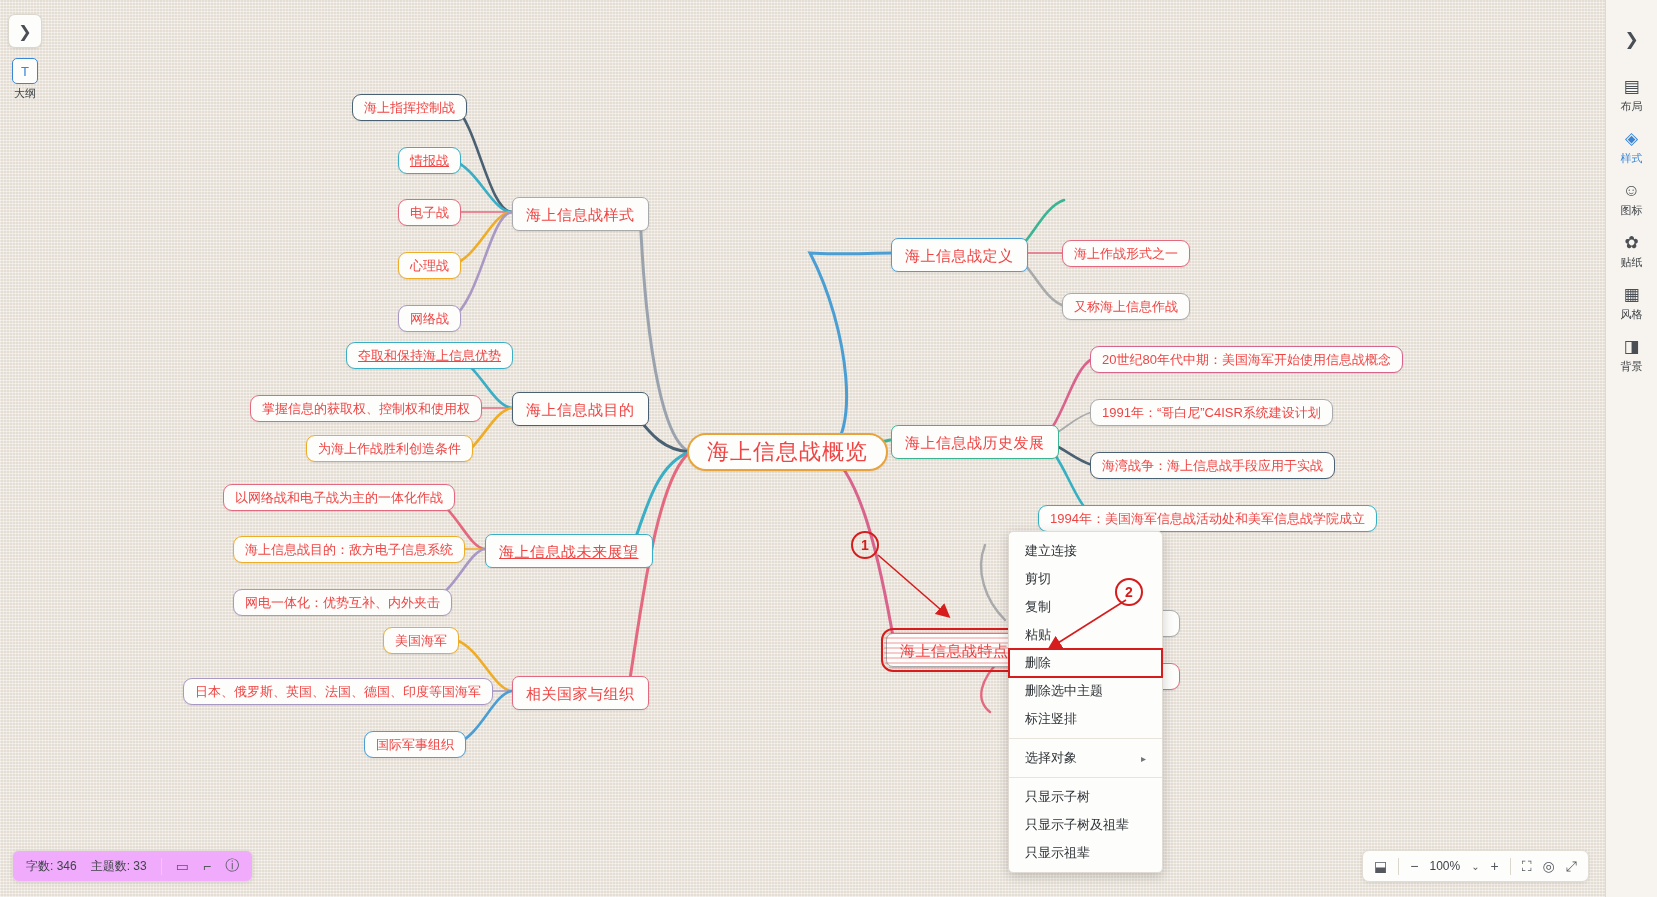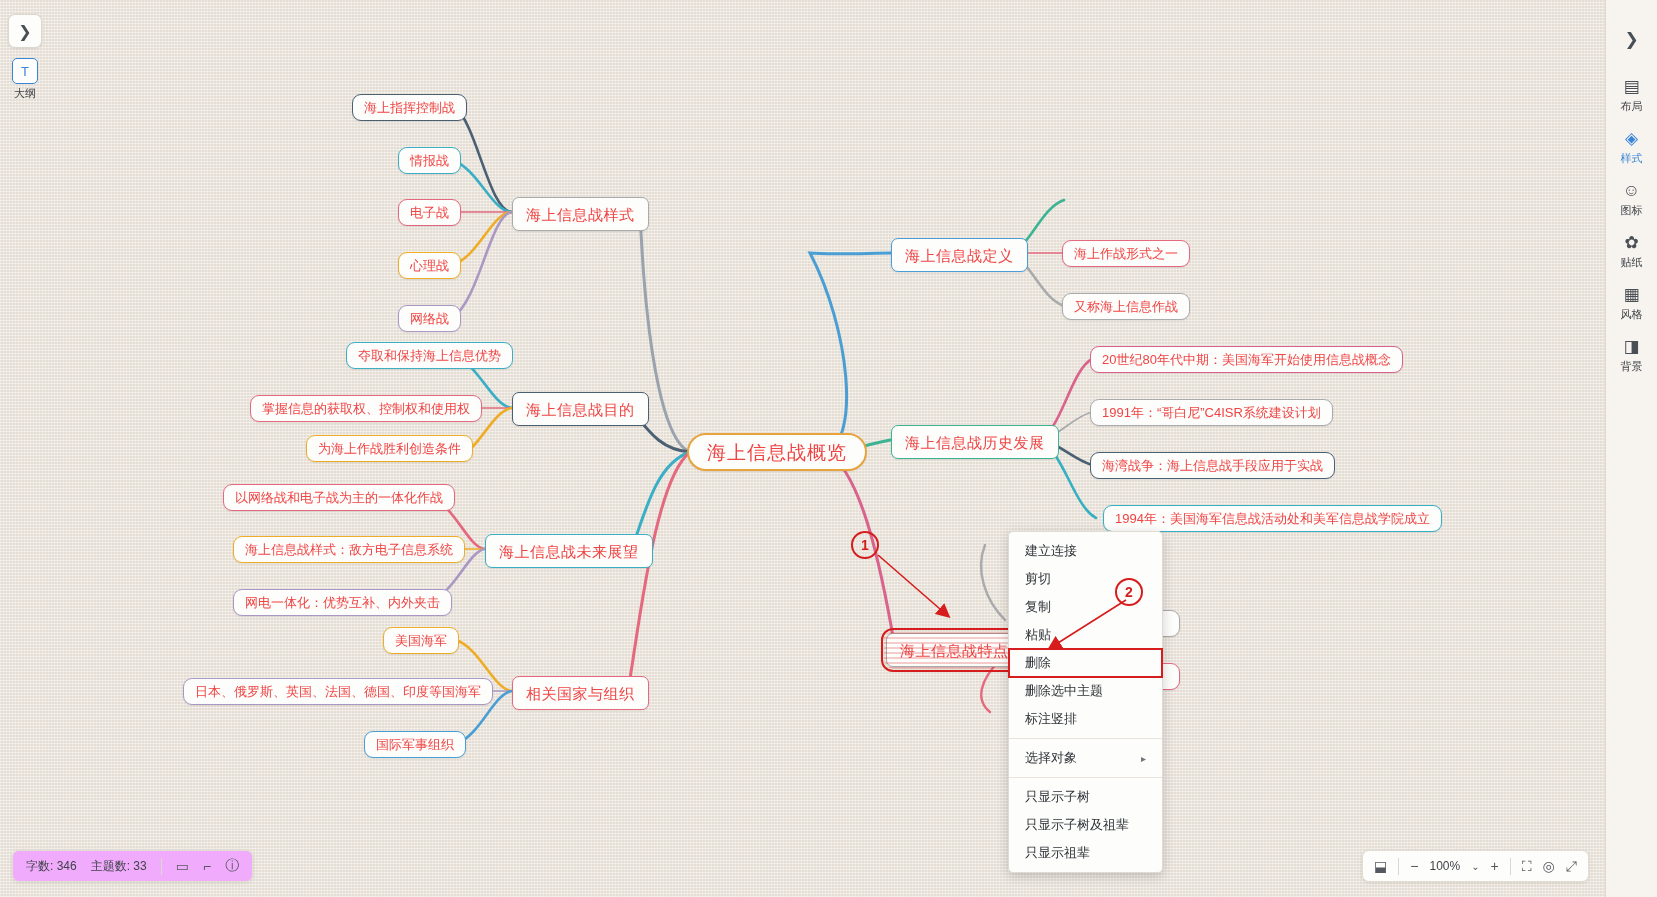--- a/index.html
+++ b/index.html
@@ -32,34 +32,34 @@
     line-height: 1;
     white-space: nowrap;
     padding: 0 11px;
     height: 27px;
     box-shadow: 0 1px 2px rgba(0,0,0,.07);
   }
   .node.root {
     border-radius: 20px;
     border-width: 2px;
     border-color: #e8a33d;
-    font-size: 19px;
+    font-size: 22px;
     height: 38px;
     padding: 0 18px;
     letter-spacing: 1px;
   }
   .node.lvl1 {
     border-radius: 7px;
     font-size: 15px;
     height: 31px;
     padding: 16px 13px;
     letter-spacing: .5px;
   }
   .c-navy   { border-color:#4a6073; }
-  .c-cyan   { border-color:#3aaec4; }
+  .c-cyan   { border-color:#3aaec4;text-decoration:underline; }
   .c-red    { border-color:#e4697f; }
   .c-amber  { border-color:#eeac27; }
   .c-purple { border-color:#a998c4; }
   .c-blue   { border-color:#4a9ed4; }
   .c-green  { border-color:#3cb493; }
   .c-gray   { border-color:#a9aaac; }
   .c-teal   { border-color:#35b0c2; }
   .c-pink   { border-color:#d9638c; }
 
   
@@ -236,37 +236,37 @@
   <div class="node c-amber" style="left:398px; top:252px;">心理战</div>
   <div class="node c-purple" style="left:398px; top:305px;">网络战</div>
 
   <div class="node lvl1 c-navy" style="left:512px; top:392px;">海上信息战目的</div>
   <div class="node c-cyan" style="left:306px; top:342px;margin-left:40px;">夺取和保持海上信息优势</div>
   <div class="node c-red" style="left:250px; top:395px;">掌握信息的获取权、控制权和使用权</div>
   <div class="node c-amber" style="left:306px; top:435px;">为海上作战胜利创造条件</div>
 
   <div class="node lvl1 c-cyan" style="left:485px; top:534px;">海上信息战未来展望</div>
   <div class="node c-red" style="left:223px; top:484px;">以网络战和电子战为主的一体化作战</div>
-  <div class="node c-amber" style="left:233px; top:536px;">海上信息战样式：敌方电子信息系统</div>
+  <div class="node c-amber" style="left:233px; top:536px;">海上信息战目的：敌方电子信息系统</div>
   <div class="node c-purple" style="left:233px; top:589px;">网电一体化：优势互补、内外夹击</div>
 
   <div class="node lvl1 c-red" style="left:512px; top:676px;">相关国家与组织</div>
   <div class="node c-amber" style="left:383px; top:627px;">美国海军</div>
   <div class="node c-purple" style="left:183px; top:678px;">日本、俄罗斯、英国、法国、德国、印度等国海军</div>
   <div class="node c-blue" style="left:364px; top:731px;">国际军事组织</div>
 
   <div class="node lvl1 c-blue" style="left:891px; top:238px;">海上信息战定义</div>
   <div class="node c-red" style="left:1062px; top:240px;">海上作战形式之一</div>
   <div class="node c-gray" style="left:1062px; top:293px;">又称海上信息作战</div>
 
   <div class="node lvl1 c-green" style="left:891px; top:425px;">海上信息战历史发展</div>
   <div class="node c-pink" style="left:1090px; top:346px;">20世纪80年代中期：美国海军开始使用信息战概念</div>
   <div class="node c-gray" style="left:1090px; top:399px;">1991年：“哥白尼”C4ISR系统建设计划</div>
   <div class="node c-navy" style="left:1090px; top:452px;">海湾战争：海上信息战手段应用于实战</div>
-  <div class="node c-teal" style="left:1103px; top:505px;">1994年：美国海军信息战活动处和美军信息战学院成立</div>
+  <div class="node c-teal" style="left:1038px; top:505px;">1994年：美国海军信息战活动处和美军信息战学院成立</div>
 
   <div class="node lvl1 c-gray selected" style="left:886px; top:633px;">海上信息战特点</div>
 
   <div class="node c-gray" style="left:1150px; top:610px; width:30px; overflow:hidden;"></div>
   <div class="node c-red" style="left:1150px; top:663px; width:30px; overflow:hidden;"></div>
 
 </div>
 
 <svg class="annotations" viewBox="0 0 1657 897" preserveAspectRatio="none">
   <defs>

